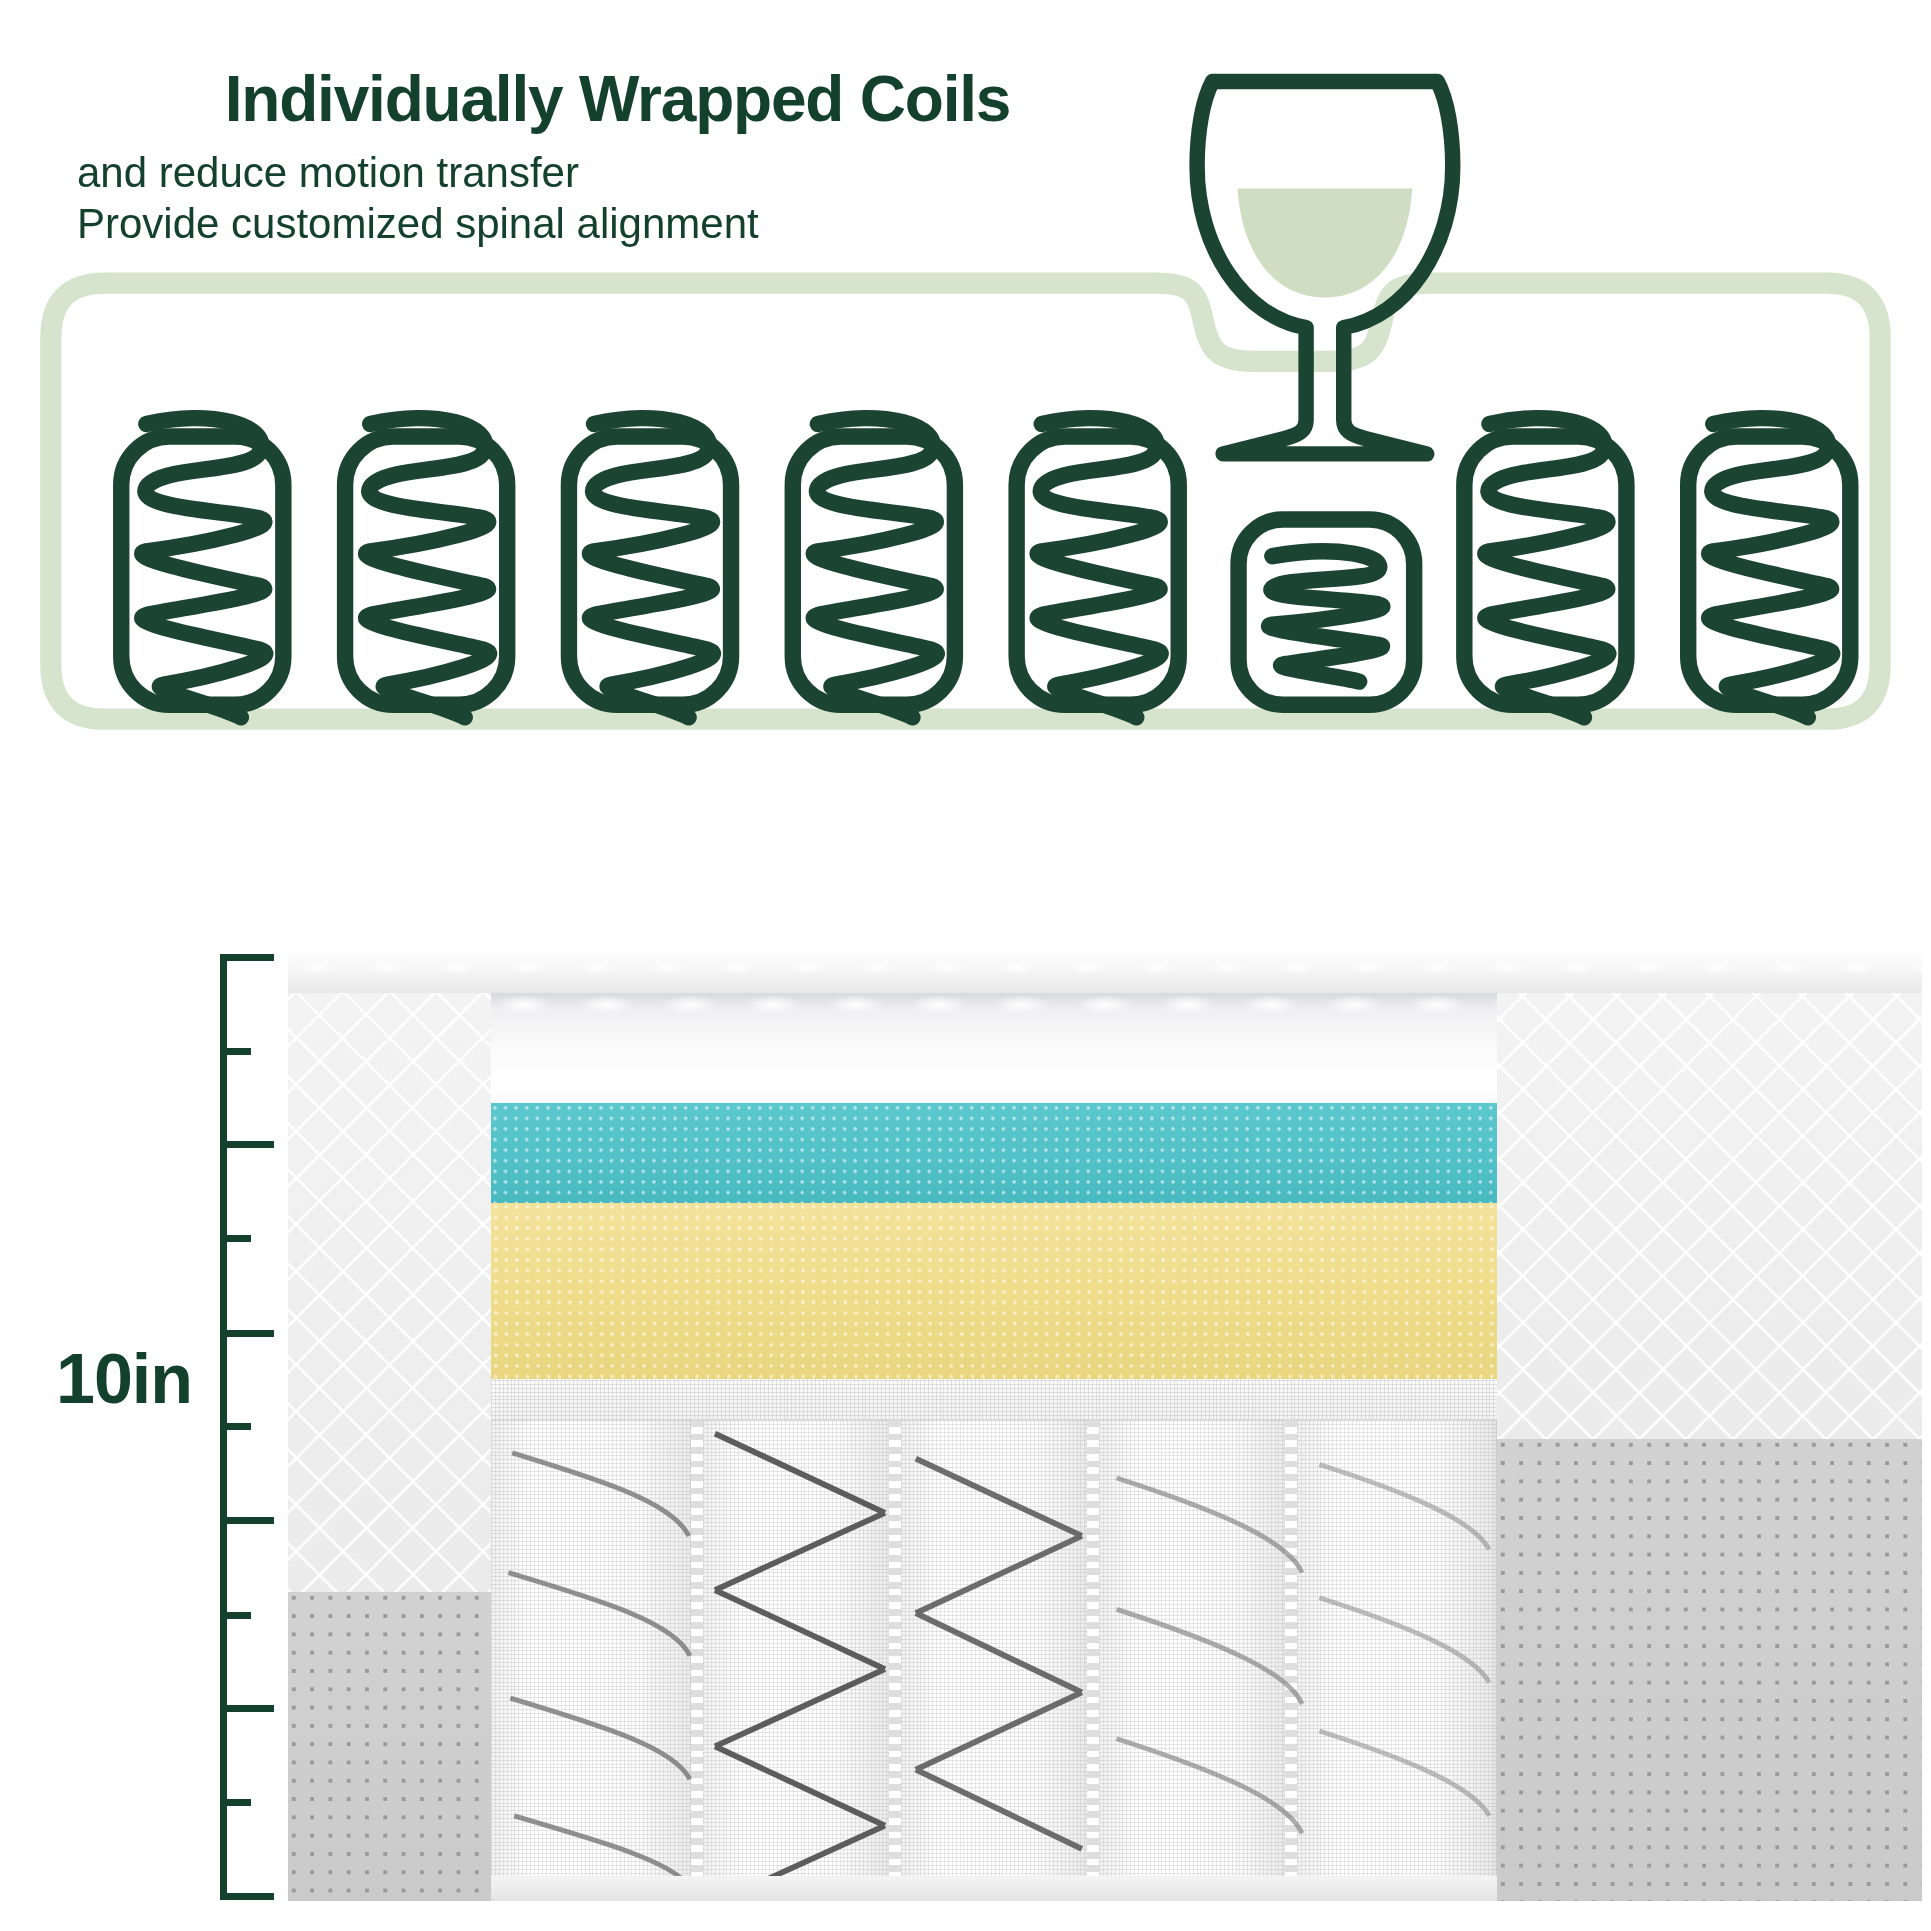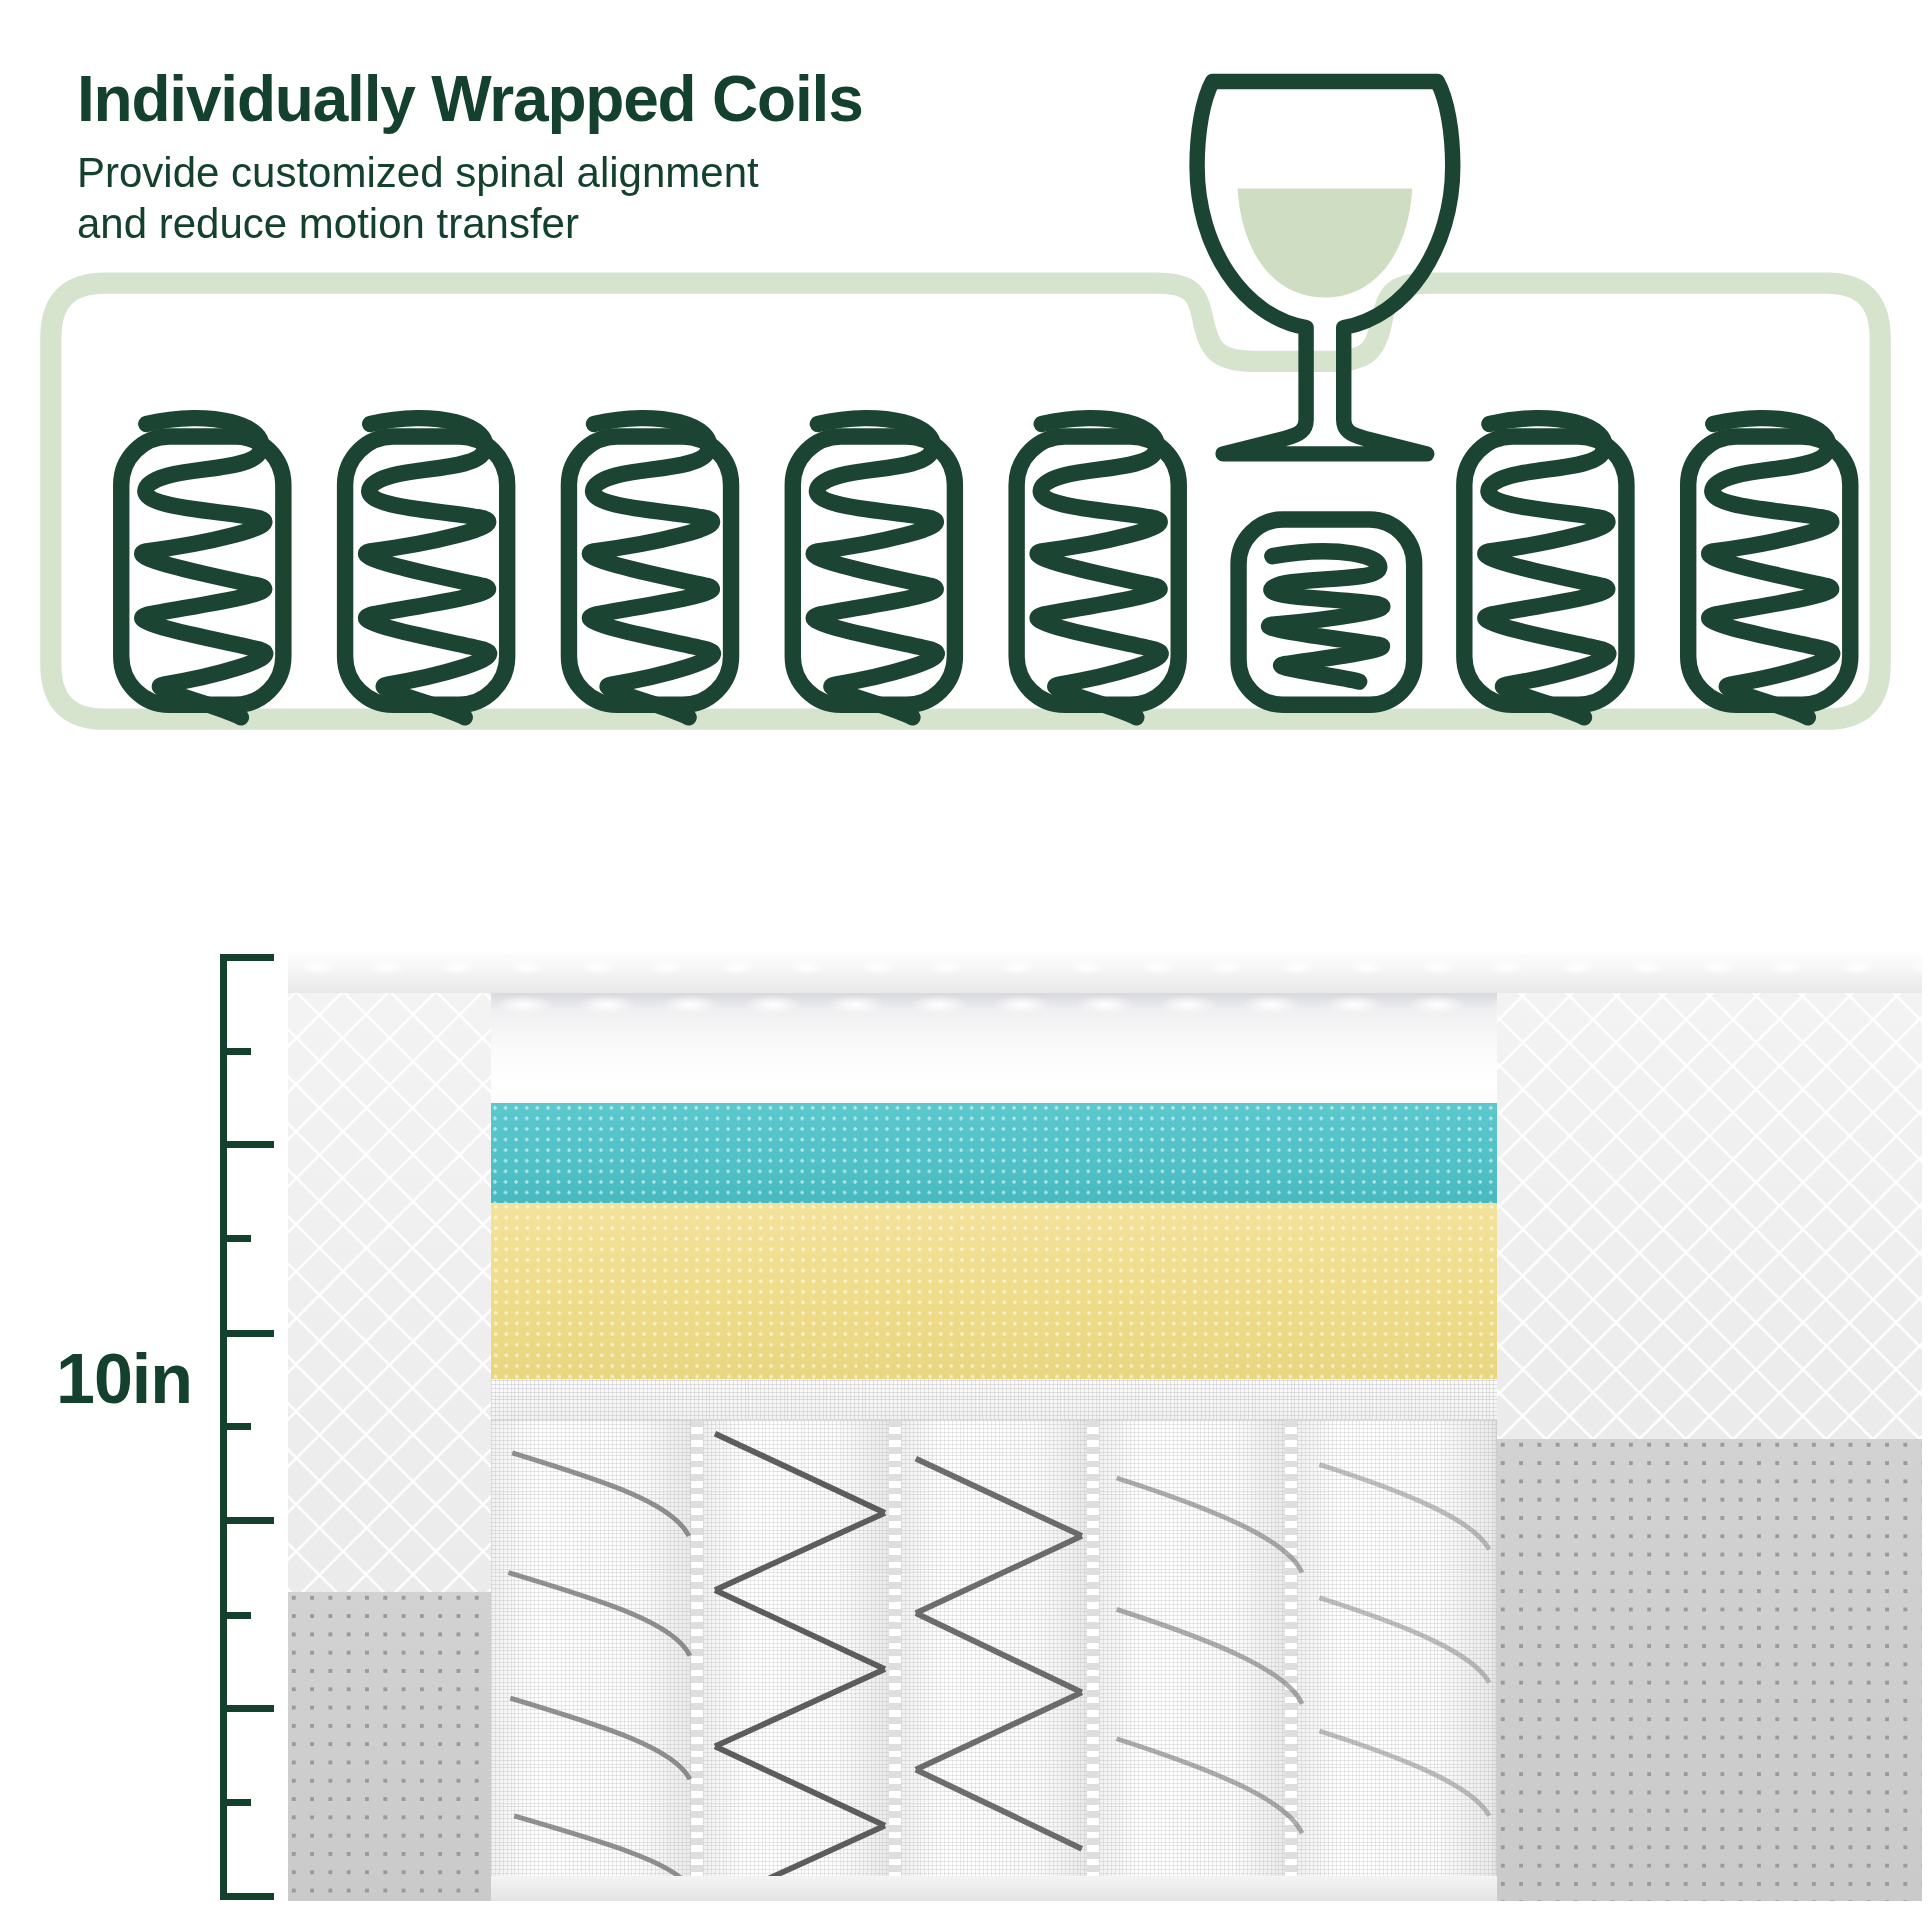--- a/index.html
+++ b/index.html
@@ -23,20 +23,21 @@
     width: 1081px;
   }
   #headline {
     font-size: 64px;
     font-weight: bold;
     letter-spacing: -1.2px;
     line-height: 1.05;
     color: #14402E;
     margin: 0 0 13.5px 0;
     white-space: nowrap;
+    text-align: center;
   }
   #subhead {
     font-size: 42px;
     font-weight: normal;
     line-height: 1.22;
     color: #14402E;
     margin: 0;
   }
   #subhead .subline { display: block; }
 
@@ -234,22 +235,22 @@
     height: 25px;
     background: linear-gradient(180deg,#f4f4f4 0%,#e4e4e4 100%);
   }
 </style>
 </head>
 <body>
 
 <div id="header-block">
   <h1 id="headline">Individually Wrapped Coils</h1>
   <p id="subhead">
+    <span class="subline">and reduce motion transfer</span>
     <span class="subline">Provide customized spinal alignment</span>
-    <span class="subline">and reduce motion transfer</span>
   </p>
 </div>
 
 <svg id="coil-diagram" viewBox="0 0 2000 740">
   <defs>
 
     <g id="spring-tall">
       <path d="M -58 -152
                C 10 -168, 70 -150, 60 -124
                C 52 -100, -44 -110, -58 -86

